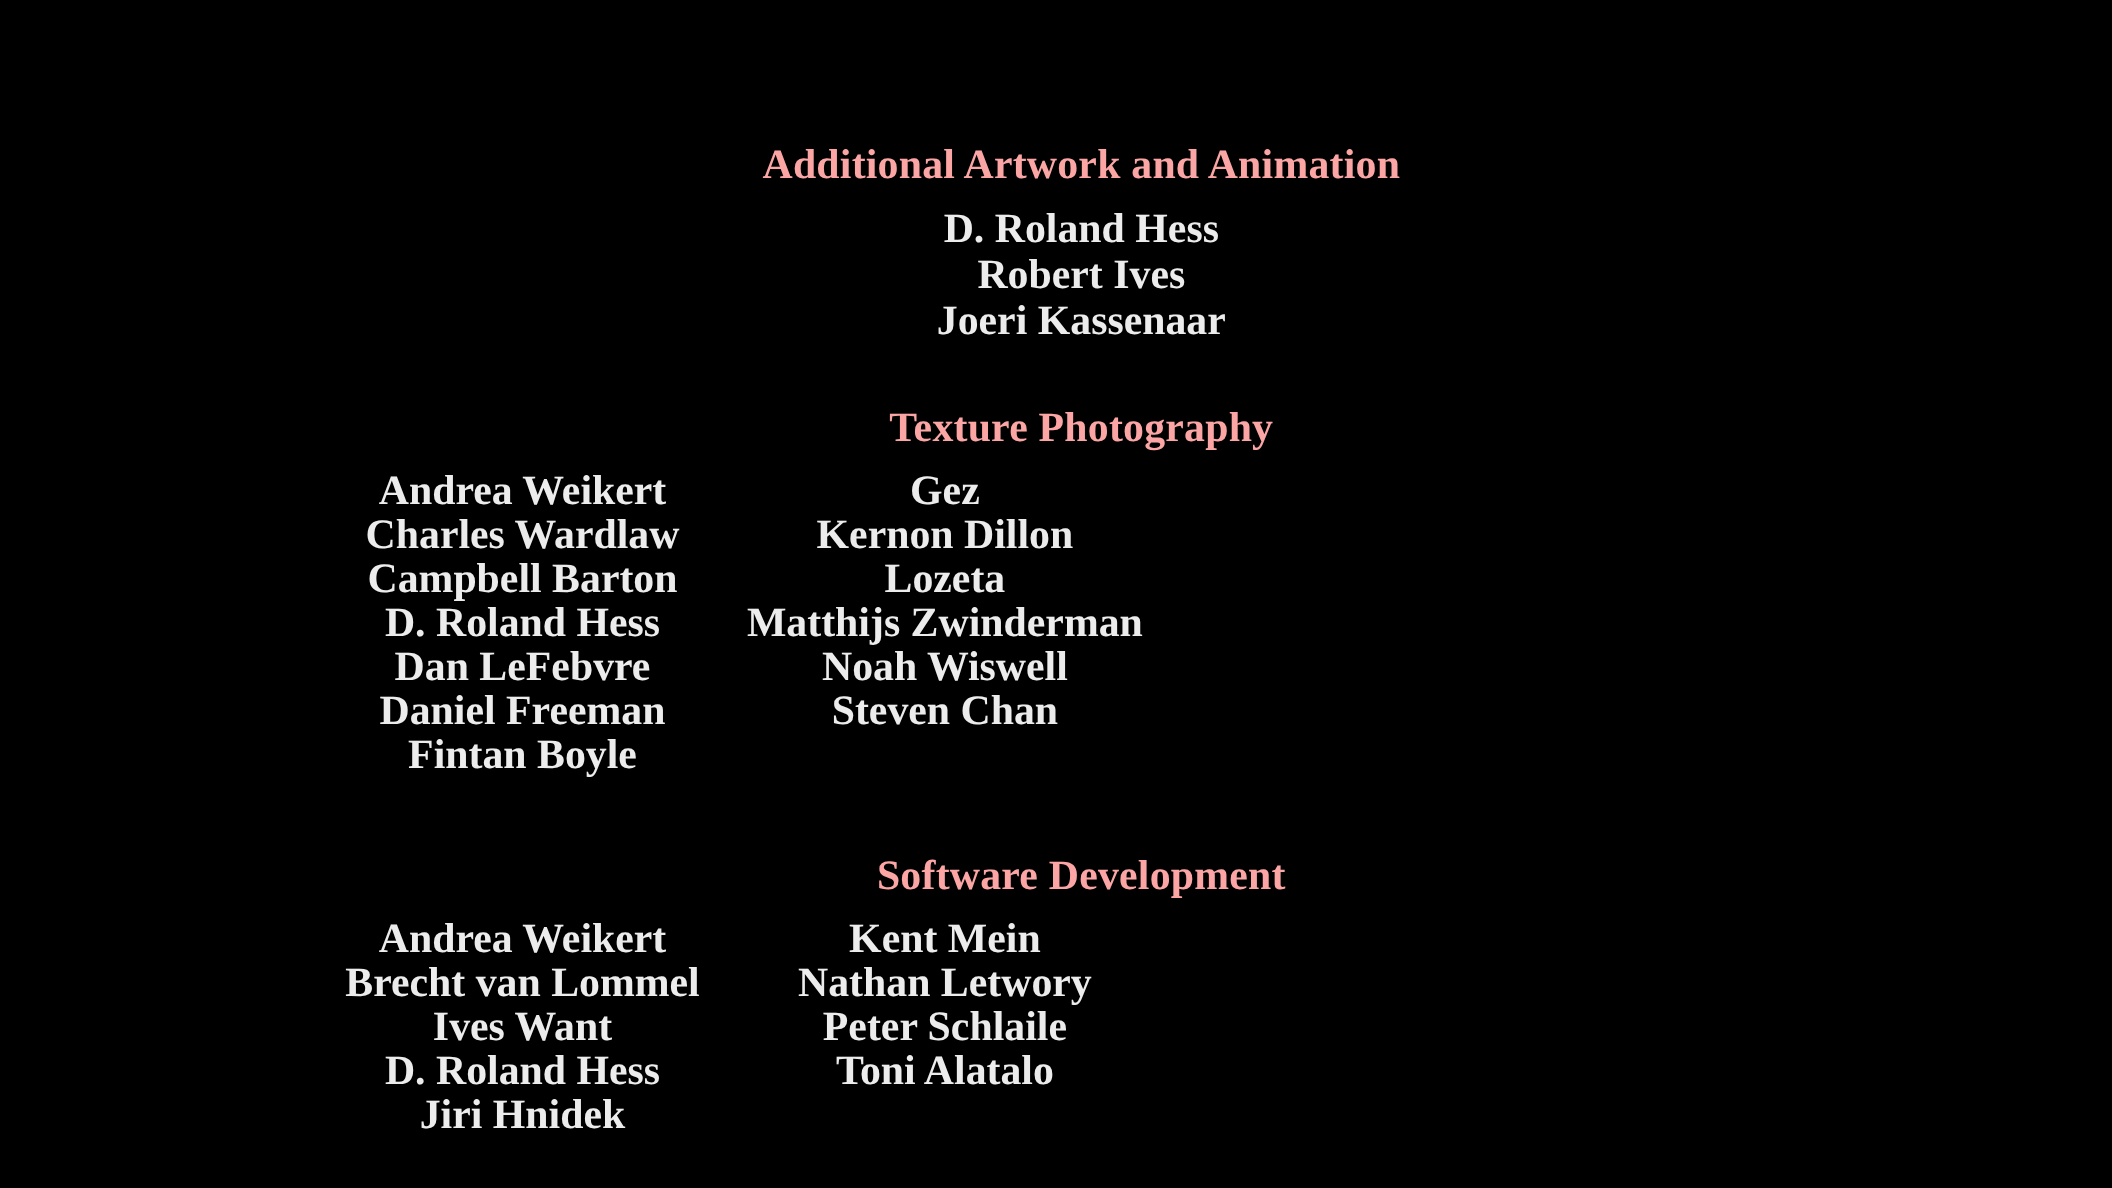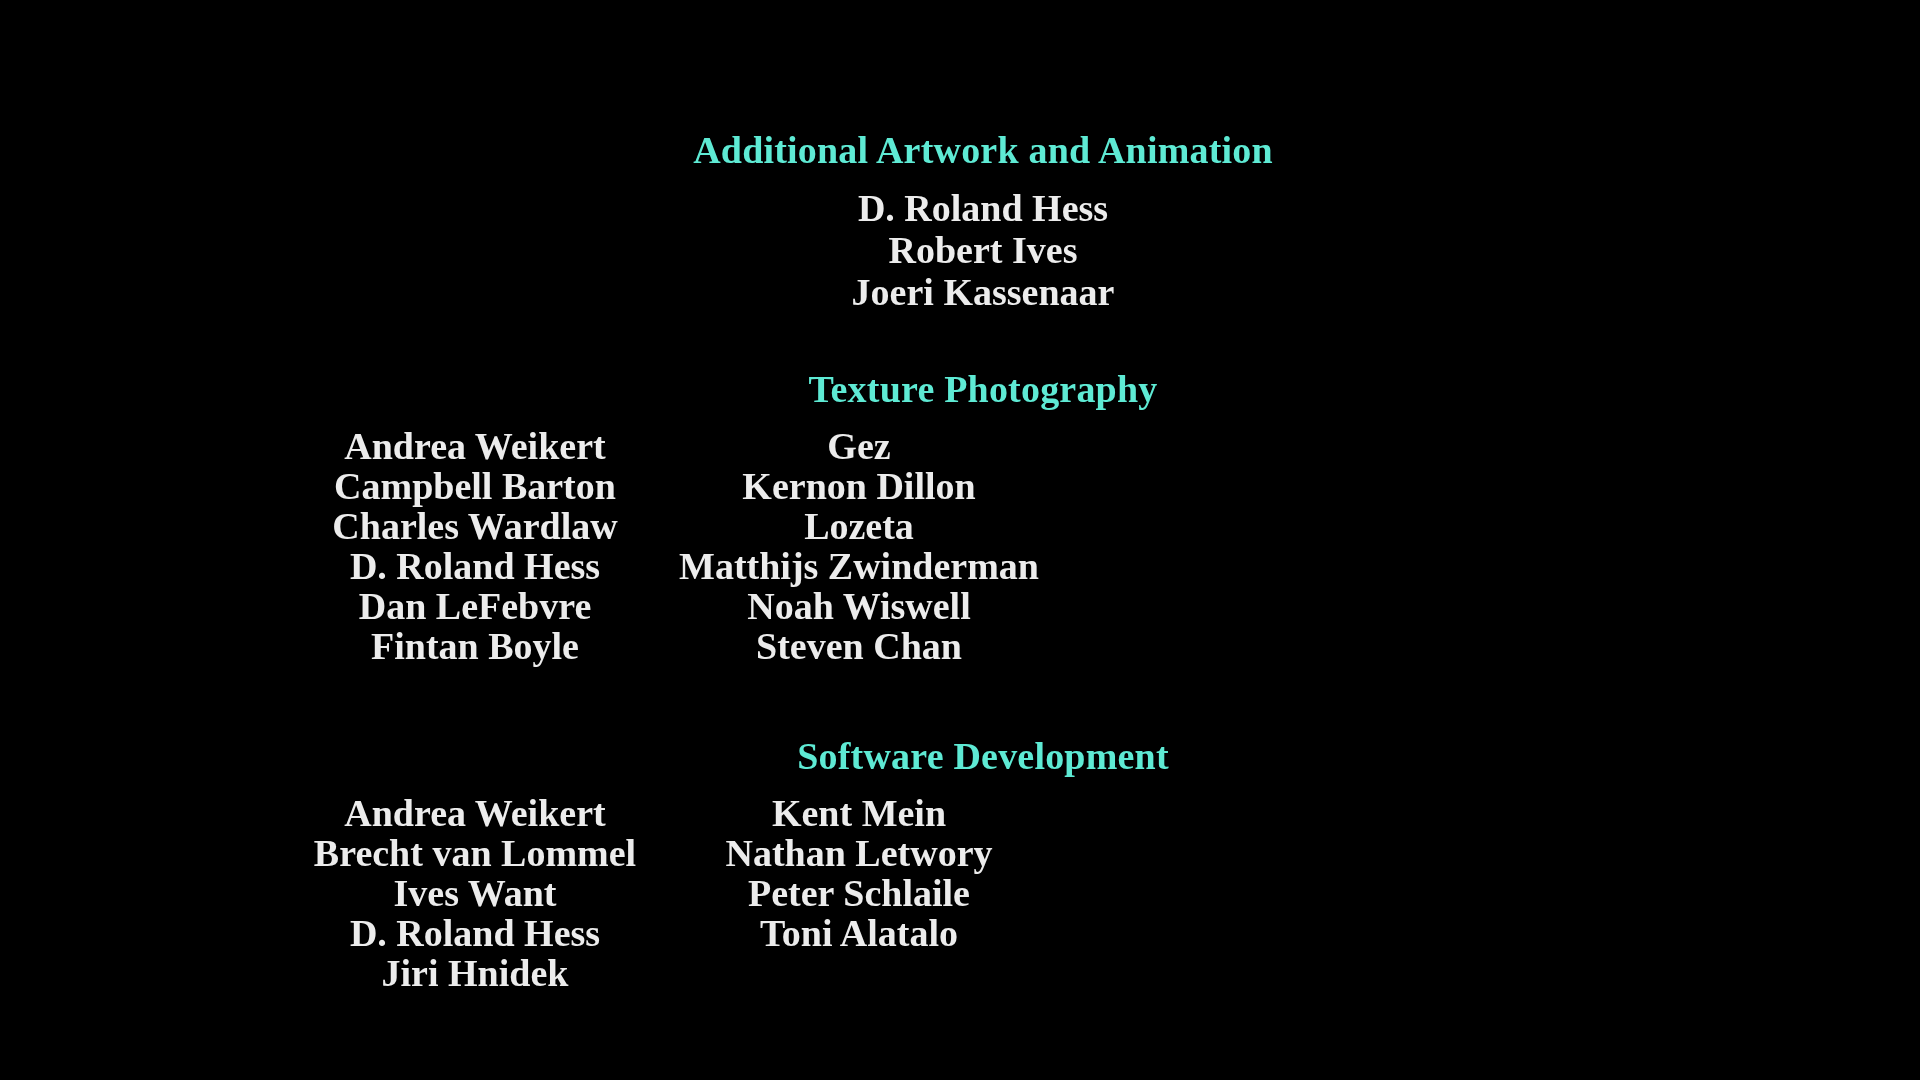--- a/index.html
+++ b/index.html
@@ -22,21 +22,21 @@
     left: 283px;          
     width: 1400px;
     padding-top: 126px;
     text-align: center;
   }
   .hdr {
     margin: 0;
     font-size: 38px;
     line-height: 48px;
     font-weight: bold;
-    color: #5eead4;
+    color: #fca5a5;
     text-shadow: 1px 2px 2px rgba(0,0,0,0.9);
     letter-spacing: 0.2px;
   }
   .hdr.m-sec2 { margin-top: 52px; }
   .hdr.m-sec3 { margin-top: 66px; }
   .names {
     margin-top: 13px;
   }
   .name {
     color: #ececec;
@@ -66,24 +66,25 @@
         <div class="name">Robert Ives</div>
         <div class="name">Joeri Kassenaar</div>
       </div>
     </div>
 
     <div class="section">
       <h2 class="hdr m-sec2">Texture Photography</h2>
       <div class="names cols">
         <div class="col">
           <div class="name">Andrea Weikert</div>
+          <div class="name">Charles Wardlaw</div>
           <div class="name">Campbell Barton</div>
-          <div class="name">Charles Wardlaw</div>
           <div class="name">D. Roland Hess</div>
           <div class="name">Dan LeFebvre</div>
+          <div class="name">Daniel Freeman</div>
           <div class="name">Fintan Boyle</div>
         </div>
         <div class="col">
           <div class="name">Gez</div>
           <div class="name">Kernon Dillon</div>
           <div class="name">Lozeta</div>
           <div class="name">Matthijs Zwinderman</div>
           <div class="name">Noah Wiswell</div>
           <div class="name">Steven Chan</div>
         </div>

